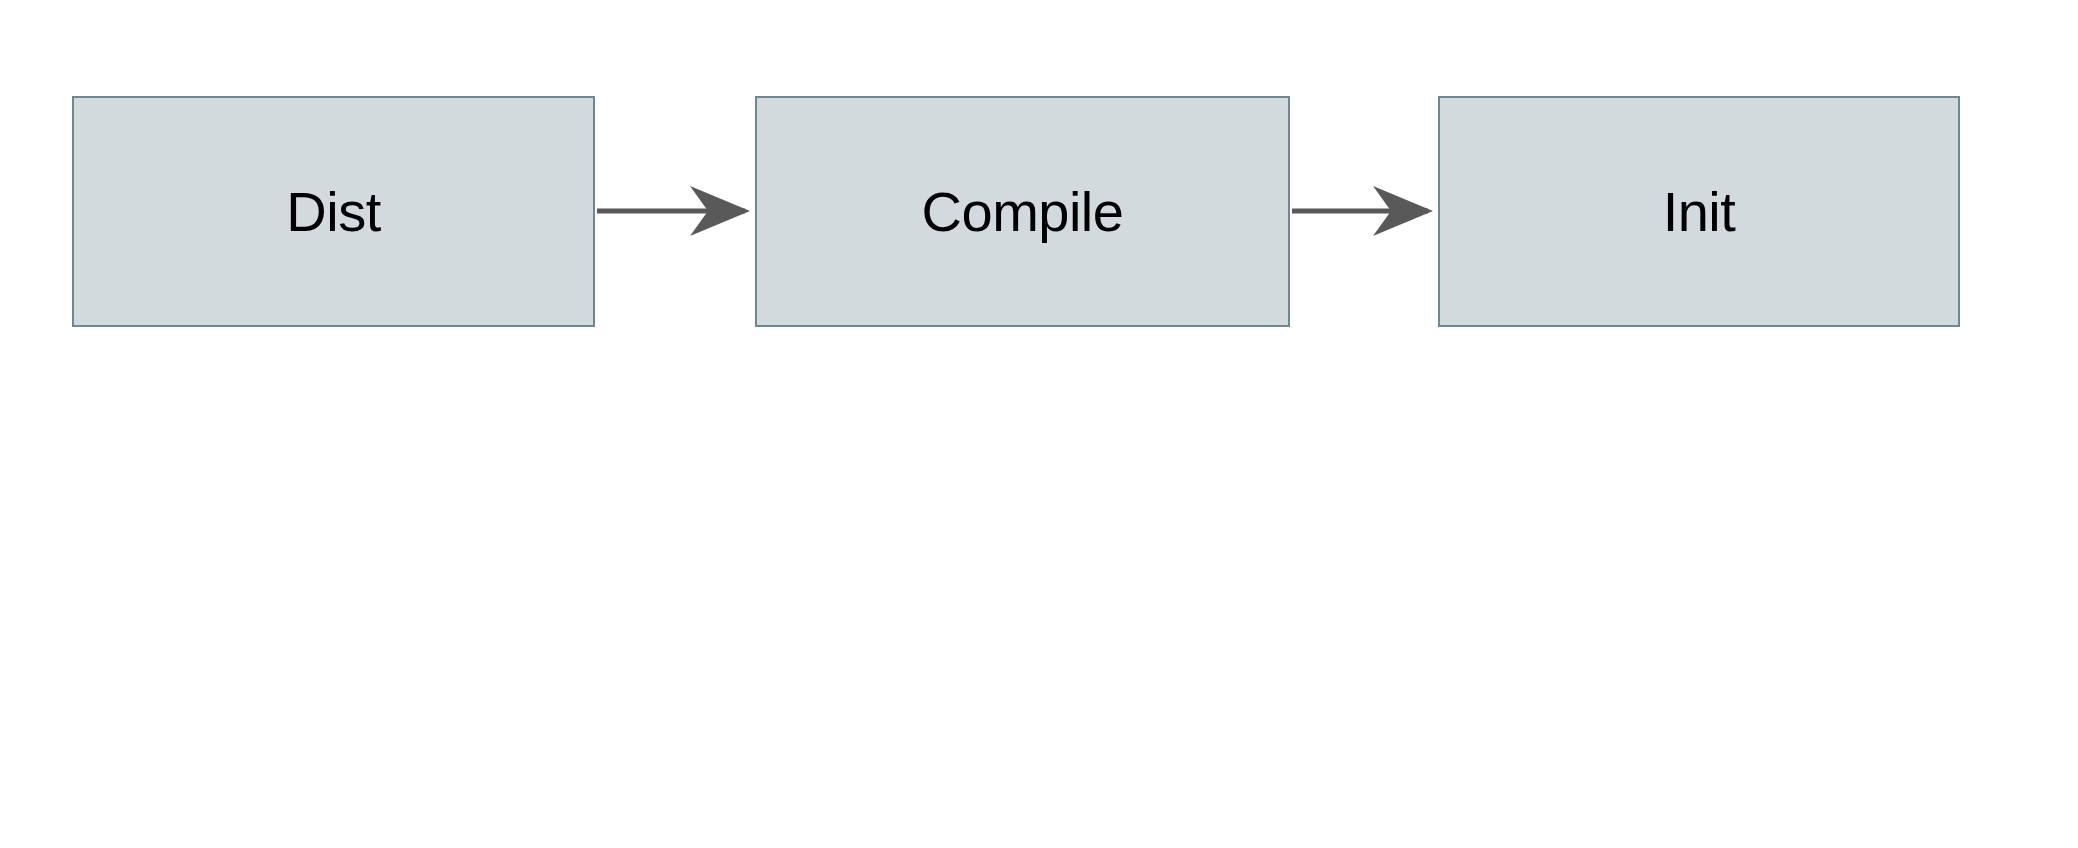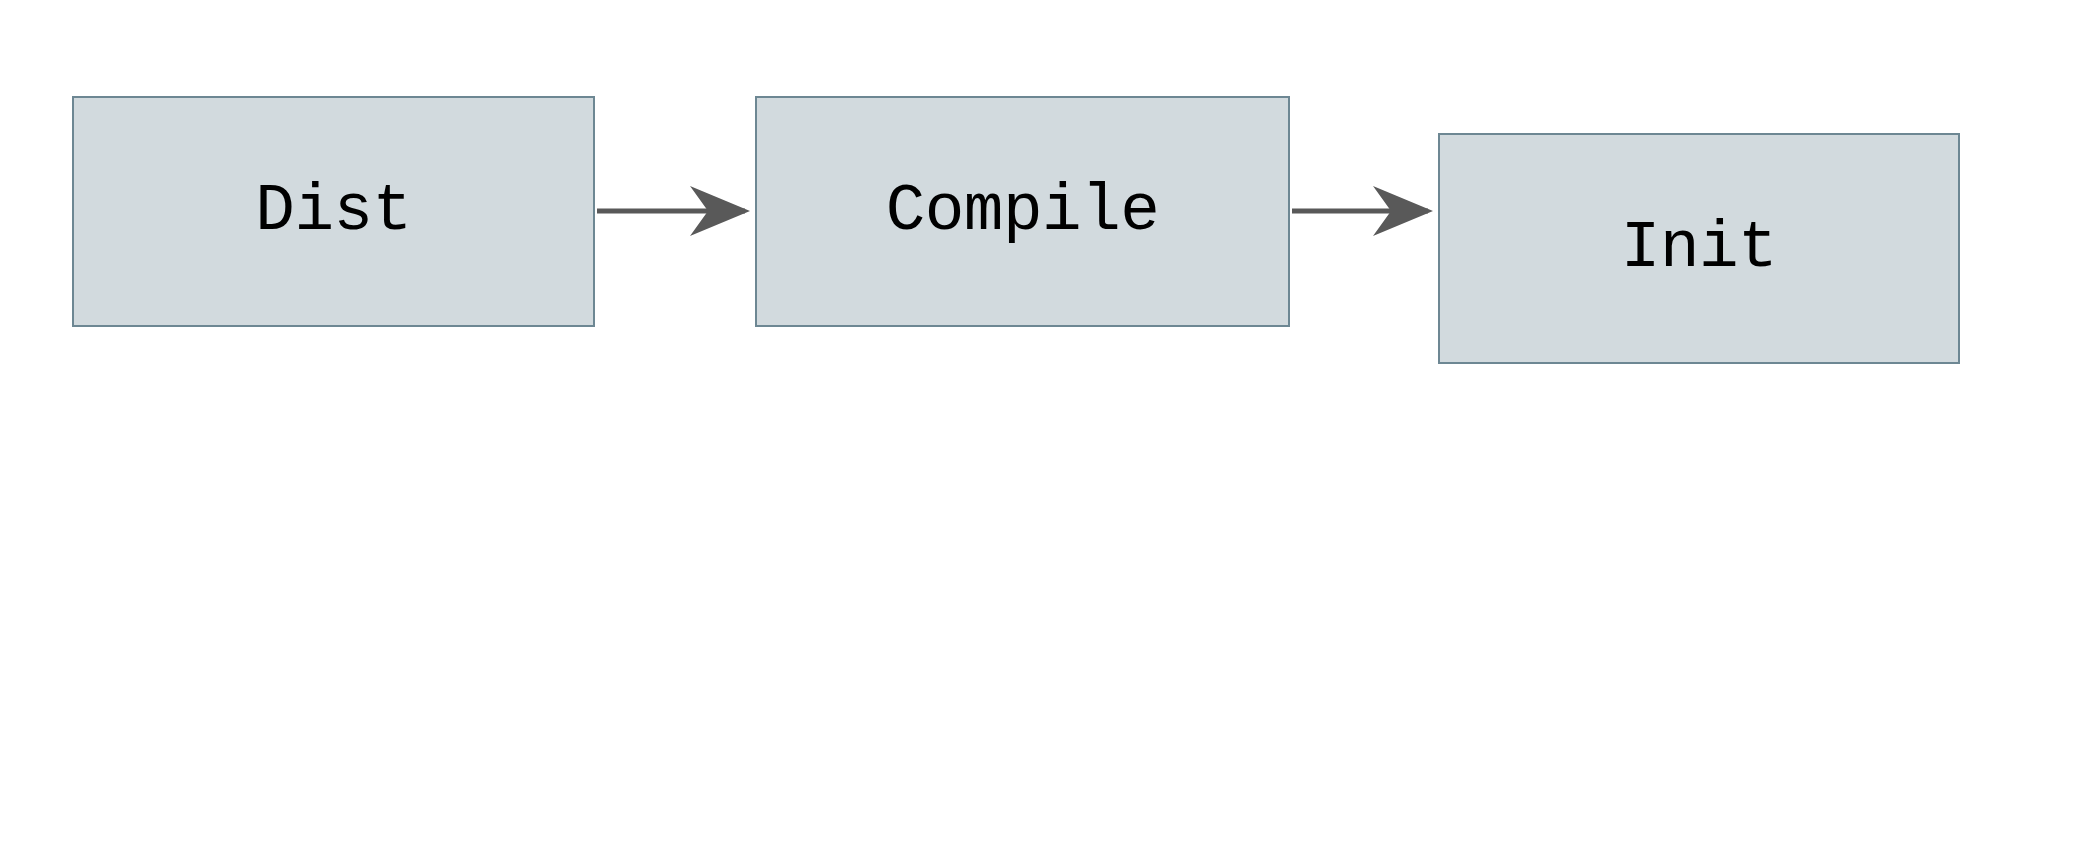--- a/index.html
+++ b/index.html
@@ -19,42 +19,42 @@
   .node {
     position: absolute;
     box-sizing: border-box;
     background: #d2dade;
     border: 2px solid #6d8793;
     display: flex;
     align-items: center;
     justify-content: center;
   }
   .node-label {
-    font-family: Liberation Mono, monospace;
-    font-size: 66px;
+    font-family: Liberation Sans, sans-serif;
+    font-size: 56px;
     font-weight: 400;
     line-height: 1;
     color: #000000;
     letter-spacing: -0.5px;
     white-space: nowrap;
     user-select: none;
   }
   .edge-layer {
     position: absolute;
     left: 0;
     top: 0;
     width: 2078px;
     height: 848px;
     overflow: visible;
     pointer-events: none;
   }
   
   #node-dist    { left: 72px;   top: 96px;  width: 523px; height: 231px; }
   #node-compile { left: 755px;  top: 96px;  width: 535px; height: 231px; }
-  #node-init    { left: 1438px; top: 96px;  width: 522px; height: 231px; margin-top: 37px; }
+  #node-init    { left: 1438px; top: 96px;  width: 522px; height: 231px; }
   #node-clean   { left: 755px;  top: 512px; width: 537px; height: 230px; }
 </style>
 </head>
 <body>
 
 <div id="canvas">
 
   <svg class="edge-layer" viewBox="0 0 2078 848">
     <defs>
 

